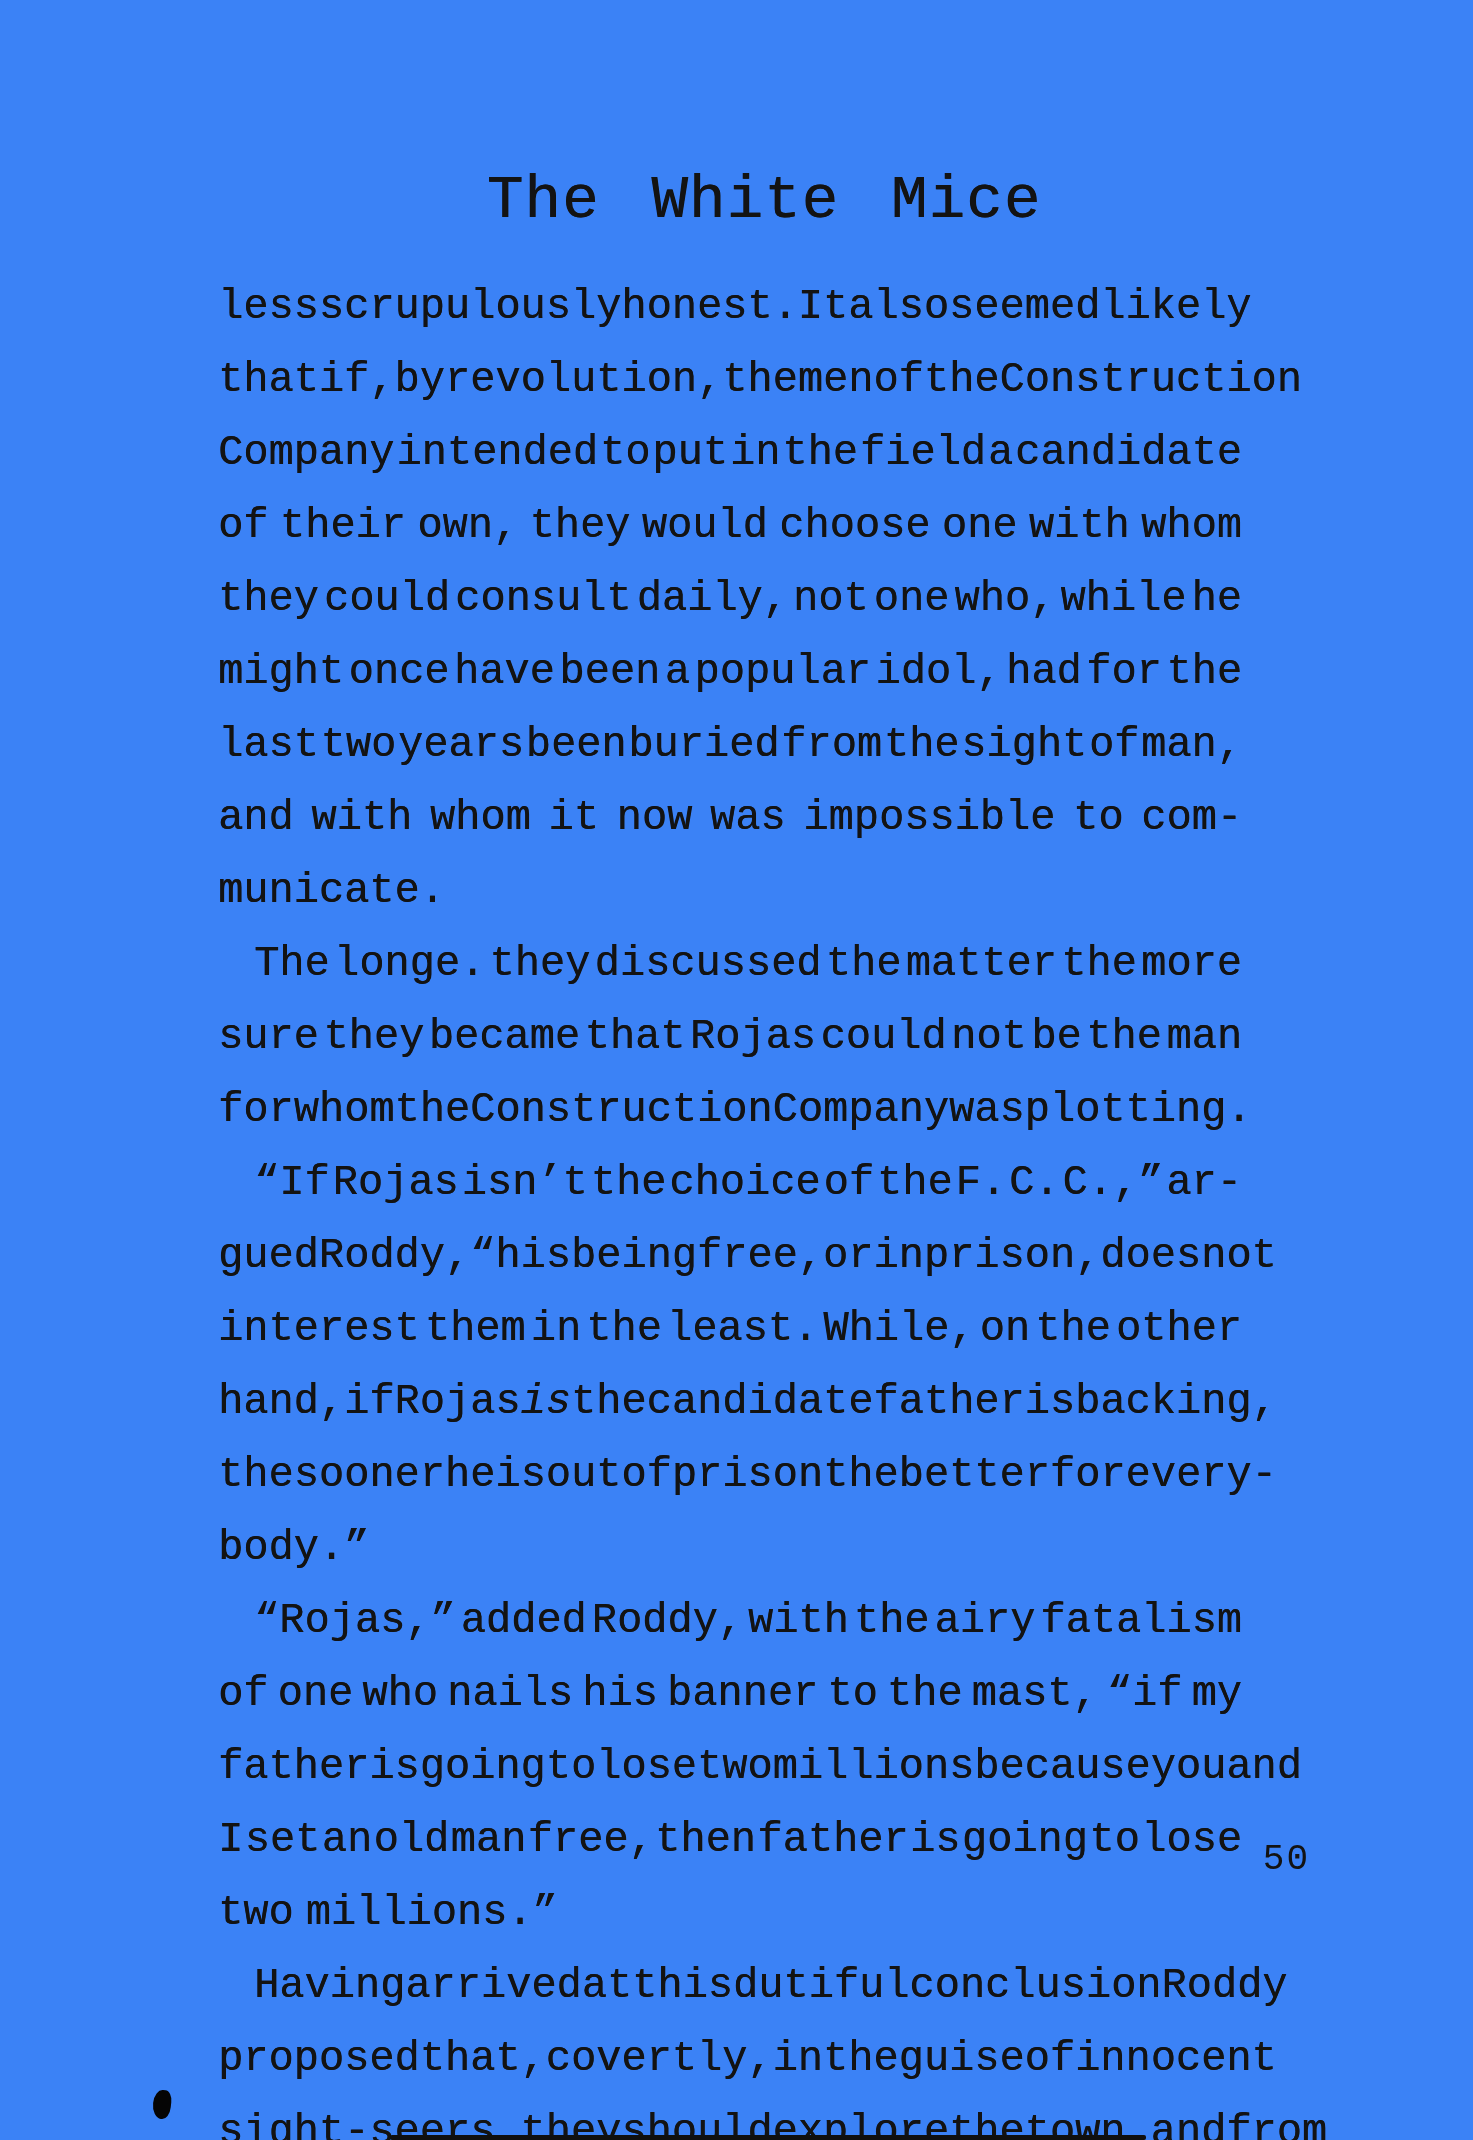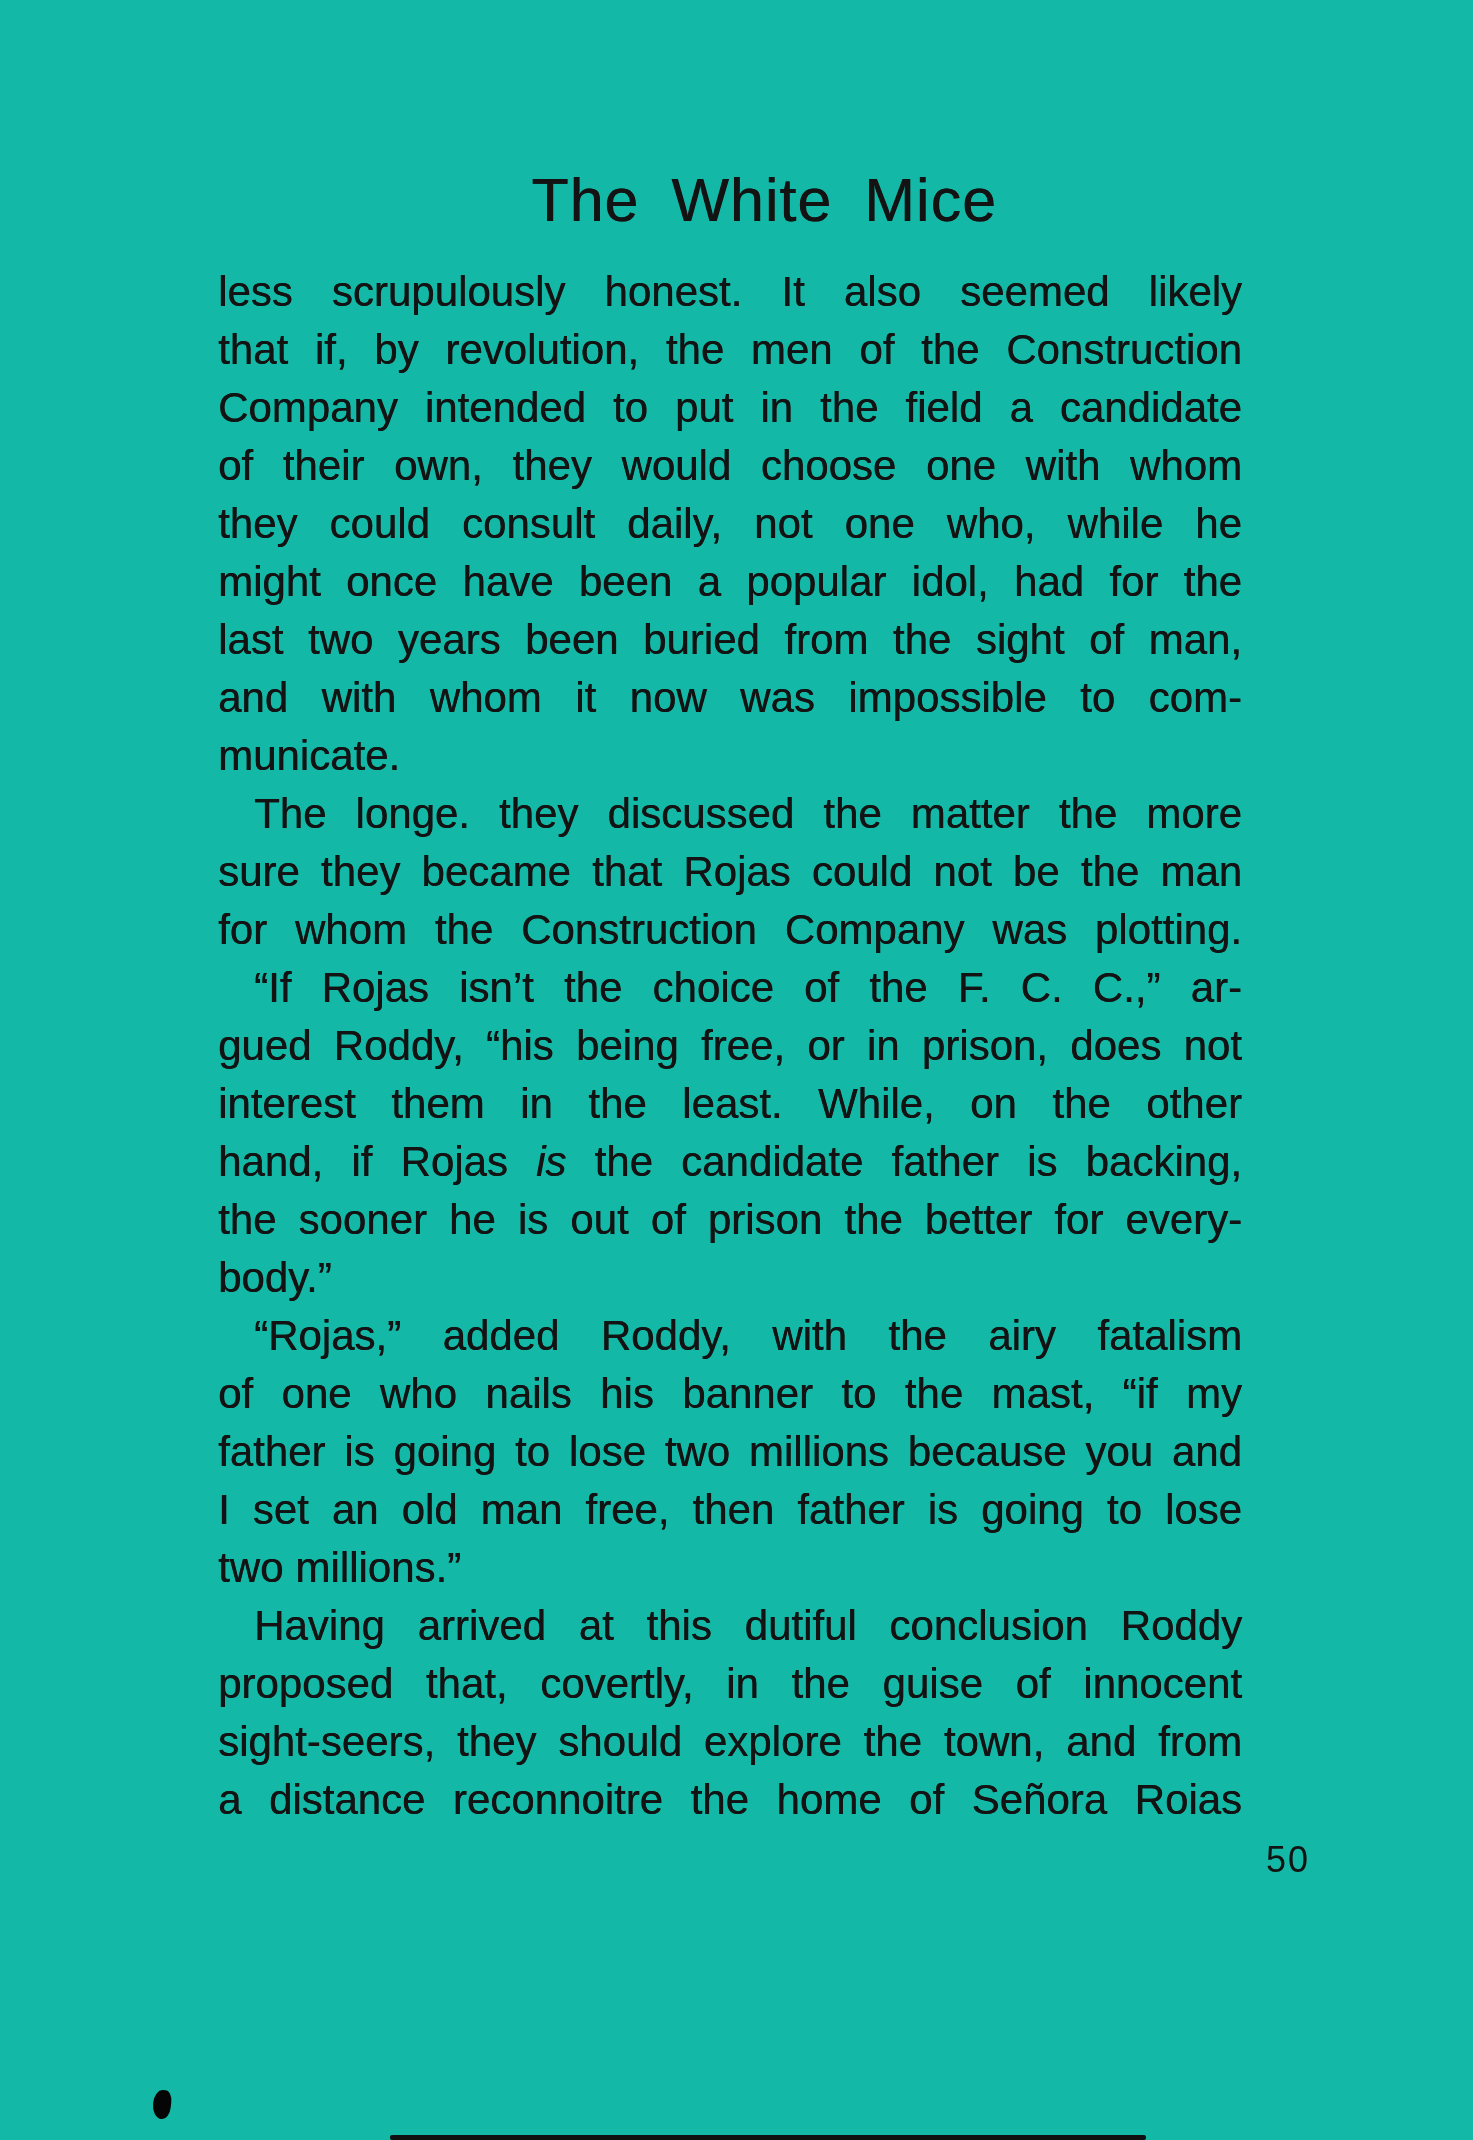--- a/index.html
+++ b/index.html
@@ -4,23 +4,23 @@
 <style>
   html, body {
     margin: 0;
     padding: 0;
     background: #ffffff;
   }
   .page {
     position: relative;
     width: 1473px;
     height: 2140px;
-    background: #14b8a6;
+    background: #3b82f6;
     overflow: hidden;
-    font-family: Liberation Sans, sans-serif;
+    font-family: Liberation Mono, monospace;
     color: #131313;
   }
   .title {
     position: absolute;
     left: 218px;
     top: 170px;
     width: 1092px;
     text-align: center;
     font-size: 61px;
     line-height: 1;
@@ -37,20 +37,21 @@
     font-size: 42px;
     text-shadow: 0.4px 0 0 currentColor;
   }
   .line {
     display: flex;
     height: 58px;
     line-height: 58px;
     justify-content: flex-start;
     gap: 12px;
     white-space: nowrap;
+    margin-top: 15px;
   }
   .line.j {
     justify-content: space-between;
     gap: 0;
   }
   .line.ind {
     padding-left: 36px;
   }
   .line i {
     font-style: italic;

